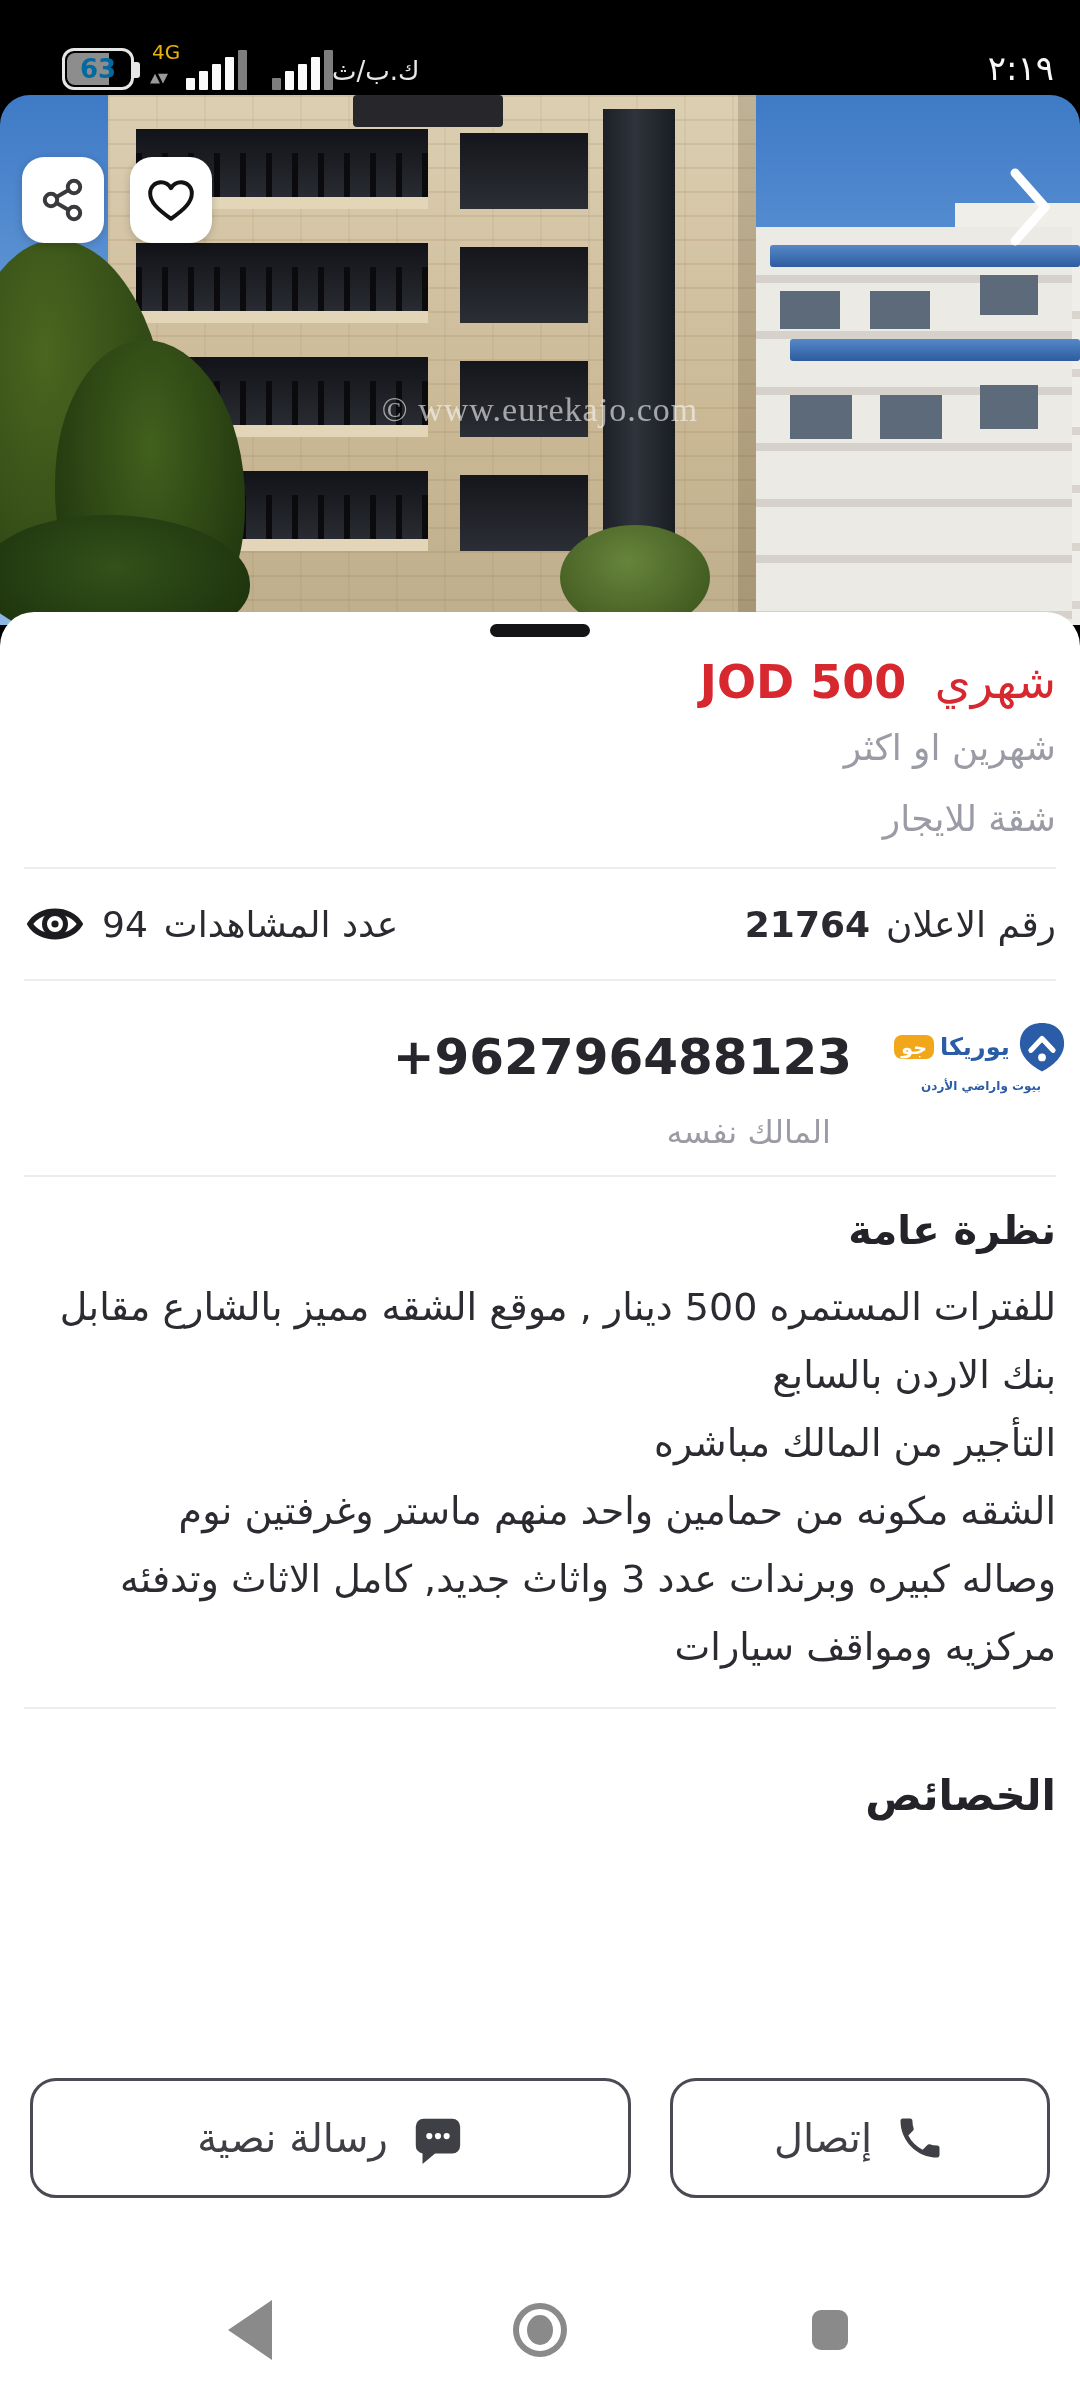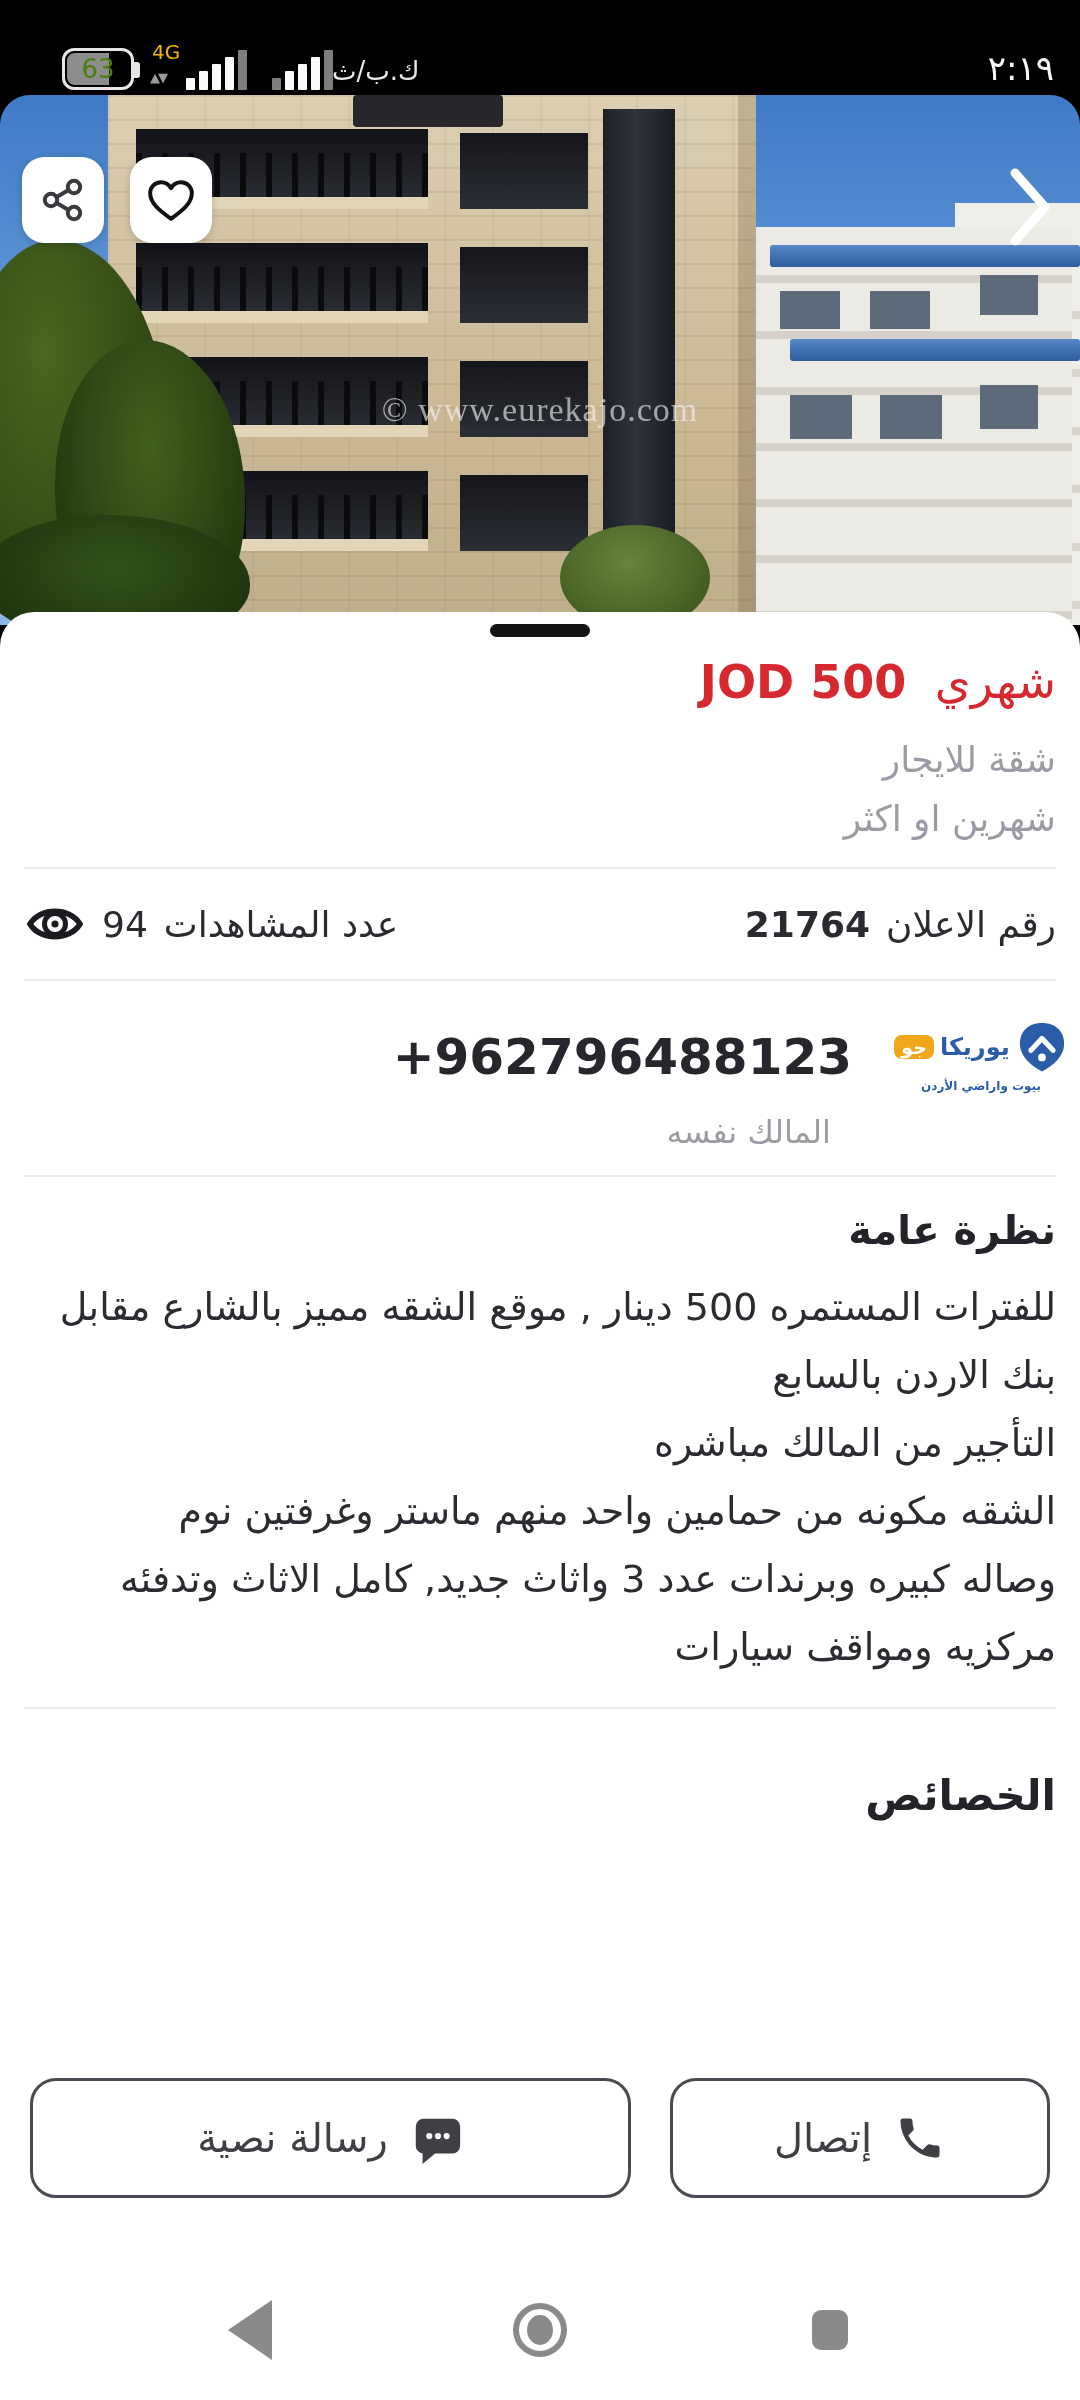--- a/index.html
+++ b/index.html
@@ -6,21 +6,21 @@
   html,body { width:1080px; height:2400px; background:#000; overflow:hidden;
     font-family:"DejaVu Sans","Liberation Sans",sans-serif; }
 
   
   #status-bar { position:absolute; top:0; left:0; width:1080px; height:95px; background:#000; color:#fff; }
   .battery { position:absolute; left:62px; top:48px; width:72px; height:42px;
     border:3px solid #e6e6e6; border-radius:12px; }
   .battery .nub { position:absolute; right:-9px; top:11px; width:6px; height:16px; background:#e6e6e6; border-radius:0 3px 3px 0; }
   .battery .fill { position:absolute; left:2px; top:2px; bottom:2px; width:63%; background:#8d8d8d; border-radius:8px 0 0 8px; }
   .battery .pct { position:absolute; inset:0; display:flex; align-items:center; justify-content:center;
-    font-size:26px; font-weight:normal; color:#4d7c0f; }
+    font-size:26px; font-weight:bold; color:#0369a1; }
   .net-type { position:absolute; left:152px; top:40px; font-size:20px; font-weight:normal; color:#eab308; }
   .net-arrows { position:absolute; left:150px; top:70px; font-size:13px; color:#9a9a9a; letter-spacing:-2px; }
   .sig { position:absolute; top:48px; width:72px; height:42px; display:flex; align-items:flex-end; gap:4px; }
   .sig i { display:block; width:9px; border-radius:1px; }
   .sig .b1{height:12px} .sig .b2{height:19px} .sig .b3{height:26px} .sig .b4{height:33px} .sig .b5{height:40px}
   .sig .w{background:#fafafa} .sig .g{background:#7e7e7e}
   .rate { position:absolute; left:332px; top:56px; font-size:26px; color:#e8e8e8; direction:rtl; }
   .clock { position:absolute; right:26px; top:48px; font-size:34px; color:#f7f7f7; }
 
   
@@ -199,22 +199,22 @@
   </div>
 </div>
 
 <div id="sheet">
   <div id="handle"></div>
 
   <div id="price">
     <span class="period">شهري</span>
     <span class="amount">JOD 500</span>
   </div>
+  <div id="duration" class="muted">شهرين او اكثر</div>
   <div id="category" class="muted">شقة للايجار</div>
-  <div id="duration" class="muted">شهرين او اكثر</div>
 
   <div class="divider d1"></div>
 
   <div id="meta-row">
     <div class="meta-group">
       <span>رقم الاعلان</span>
       <span id="ad-number">21764</span>
     </div>
     <div class="meta-group">
       <span>عدد المشاهدات</span>

